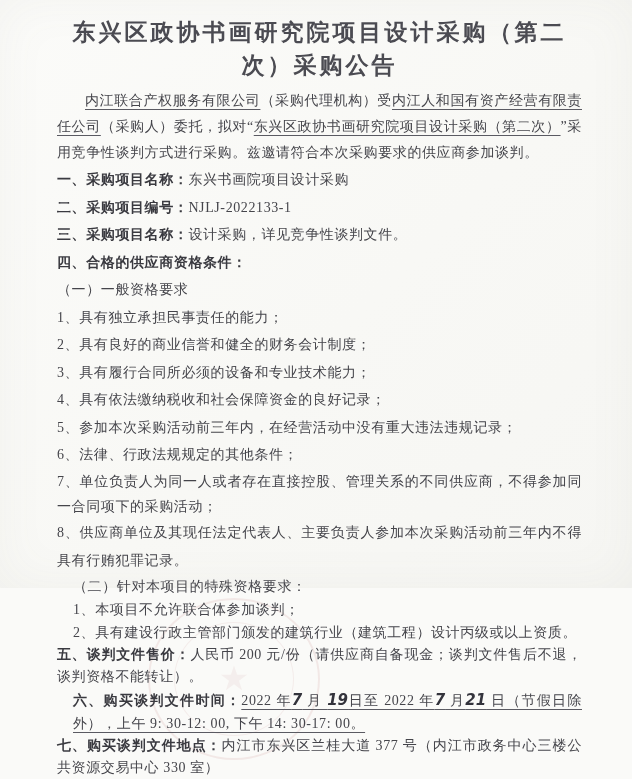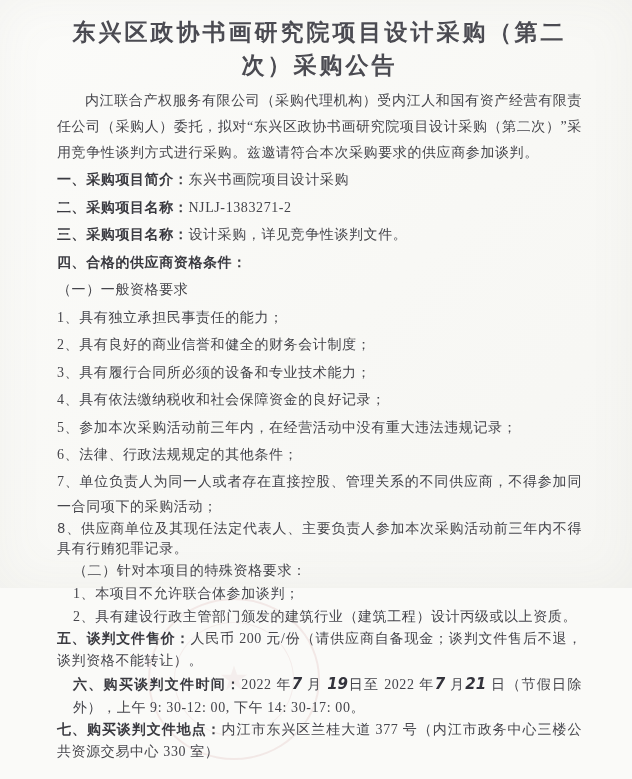--- a/index.html
+++ b/index.html
@@ -35,26 +35,27 @@
   p {
     margin: 0;
     font-size: 14px;
     letter-spacing: 0.6px;
     text-align: justify;
     color: #45454b;
   }
   p.lh26  { line-height: 26px; }
   p.lh275 { line-height: 27.5px; }
   p.lh25  { line-height: 25px; }
-  p.lh24  { line-height: 20px; font-family: Liberation Mono, monospace; }
+  p.lh24  { line-height: 28px; }
   p.lh23  { line-height: 23px; margin-left: 16px; }
   p.lh225 { line-height: 22.5px; }
   .indent { text-indent: 2em; }
   b { font-weight: 700; color: #3a3a40; }
   .u {
+    text-decoration: underline;
     text-underline-offset: 4px;
     text-decoration-thickness: 1px;
     text-decoration-color: #5a5a62;
   }
   .hand {
     font-family: "DejaVu Sans", sans-serif;
     font-style: italic;
     font-weight: 600;
     font-size: 15px;
     letter-spacing: 0;
@@ -98,23 +99,23 @@
 <div class="page">
 
   <div class="stamp"></div>
 
   <div class="content">
 
     <h1 class="doc-title">东兴区政协书画研究院项目设计采购（第二次）采购公告</h1>
 
     <p class="lh26 indent"><span class="u">内江联合产权服务有限公司</span><span>（采购代理机构）受</span><span class="u">内江人和国有资产经营有限责任公司</span><span>（采购人）委托，拟对“</span><span class="u">东兴区政协书画研究院项目设计采购（第二次）</span><span>”采用竞争性谈判方式进行采购。兹邀请符合本次采购要求的供应商参加谈判。</span></p>
 
-    <p class="lh275"><b>一、采购项目简介：</b><span>东兴书画院项目设计采购</span></p>
+    <p class="lh275"><b>一、采购项目名称：</b><span>东兴书画院项目设计采购</span></p>
 
-    <p class="lh275"><b>二、采购项目名称：</b><span>NJLJ-1383271-2</span></p>
+    <p class="lh275"><b>二、采购项目编号：</b><span>NJLJ-2022133-1</span></p>
 
     <p class="lh275"><b>三、采购项目名称：</b><span>设计采购，详见竞争性谈判文件。</span></p>
 
     <p class="lh275"><b>四、合格的供应商资格条件：</b></p>
 
     <p class="lh275">（一）一般资格要求</p>
 
     <p class="lh275">1、具有独立承担民事责任的能力；</p>
     <p class="lh275">2、具有良好的商业信誉和健全的财务会计制度；</p>
     <p class="lh275">3、具有履行合同所必须的设备和专业技术能力；</p>

